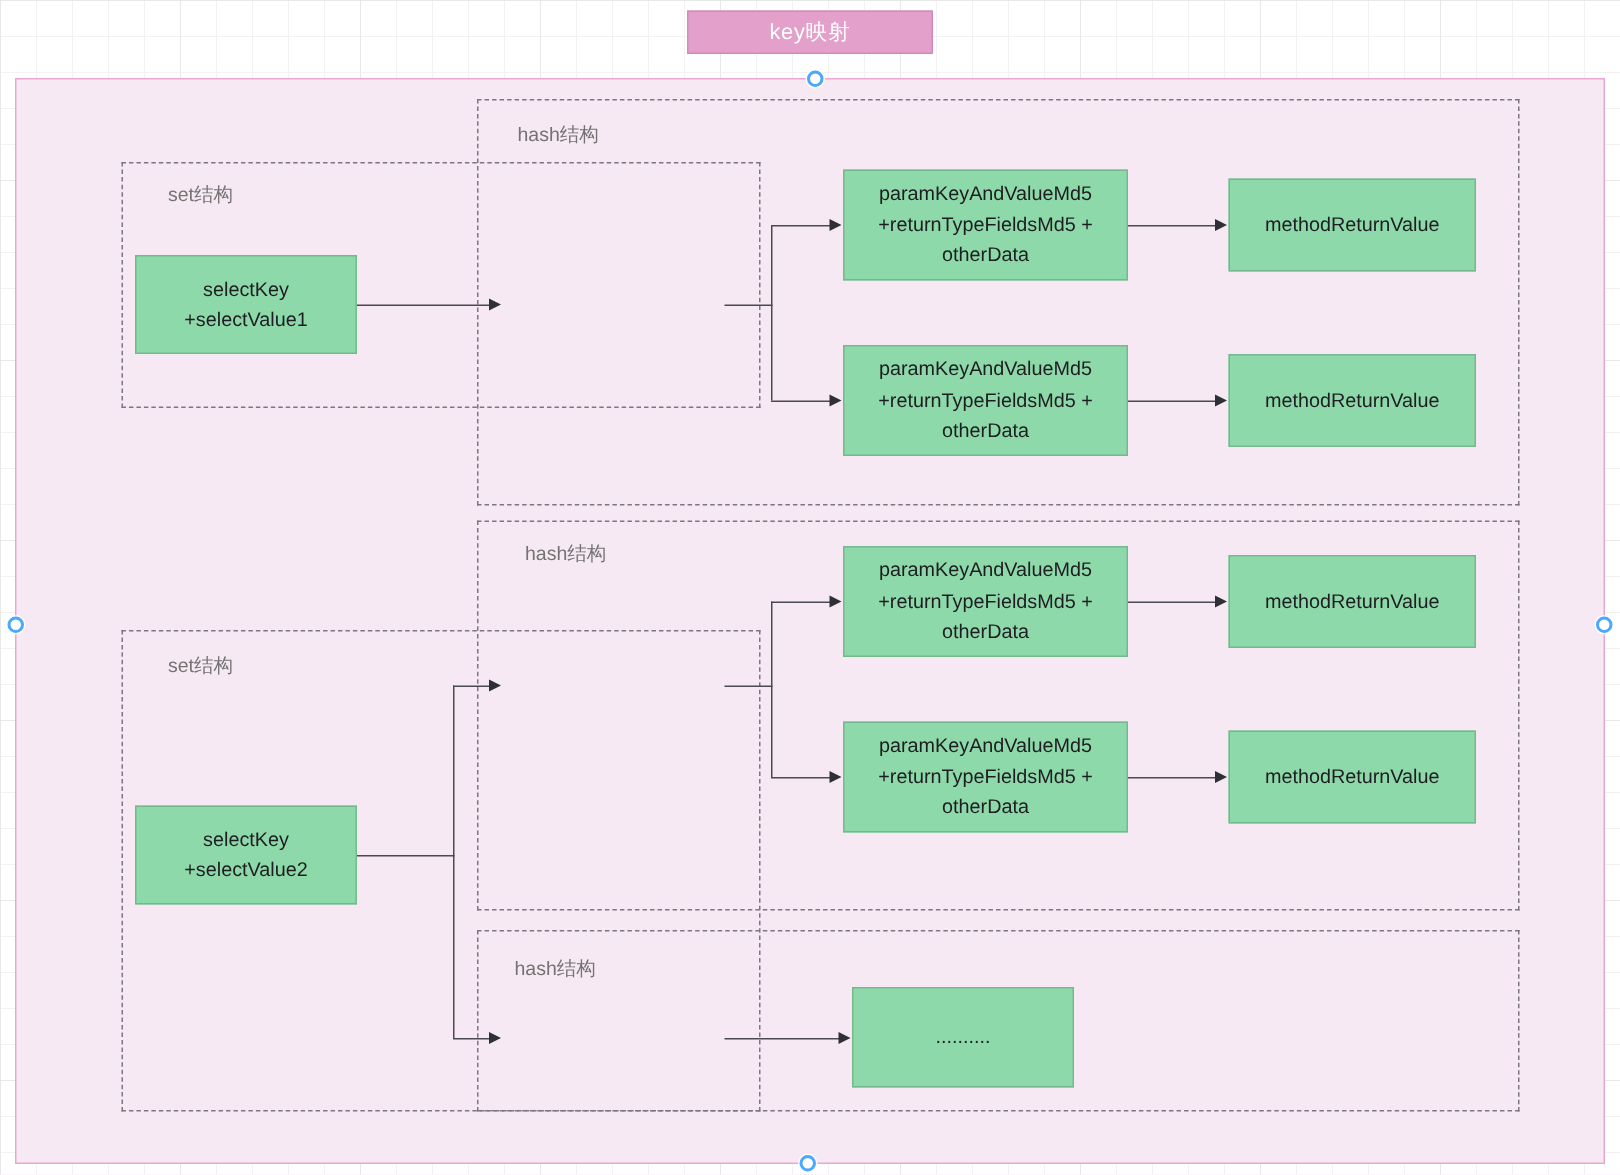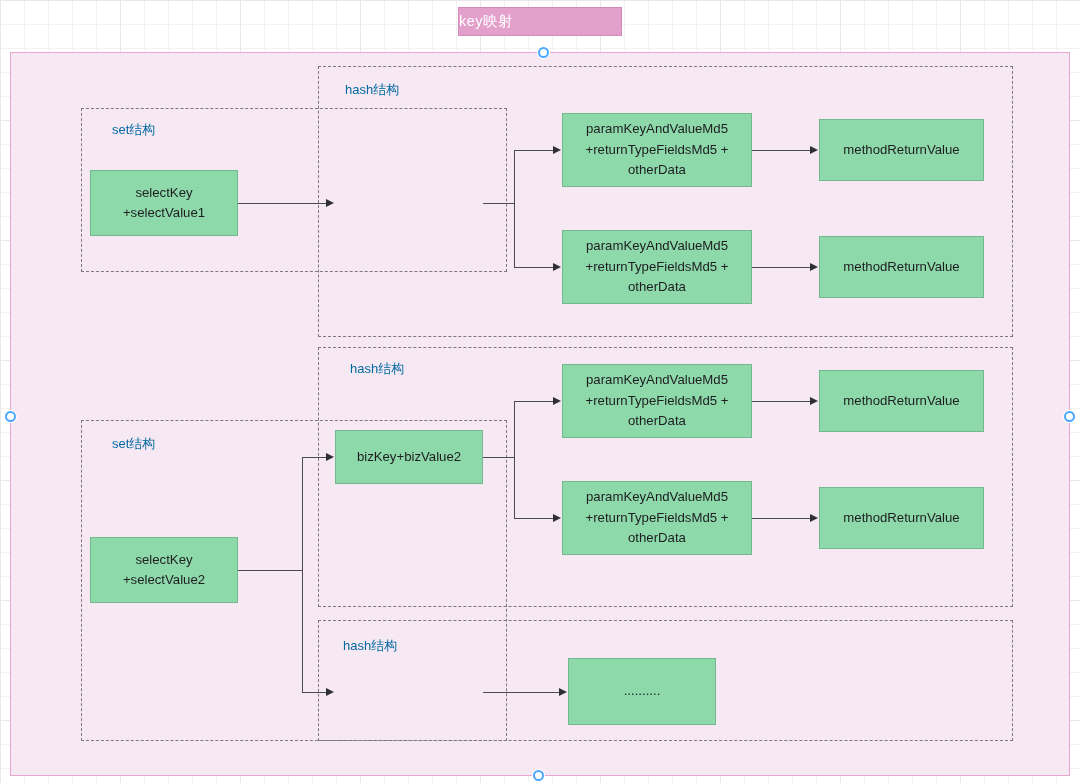--- a/index.html
+++ b/index.html
@@ -20,21 +20,21 @@
     position: relative;
   }
   #stage { position:absolute; left:0; top:0; width:1080px; height:783px; }
 
   
   .title-box {
     position:absolute;
     left:458px; top:7px; width:164px; height:29px;
     background:#E2A0CB;
     border:1px solid #D489BC;
-    display:flex; align-items:center; 
+    display:flex; align-items:center; justify-content:center;
     color:#ffffff; font-size:14.5px; letter-spacing:.5px;
     box-sizing:border-box;
   }
 
   
   .container-box {
     position:absolute;
     left:10px; top:52px; width:1060px; height:724px;
     background:#F7E9F3;
     border:1px solid #E8A7D2;
@@ -44,21 +44,21 @@
   
   .group {
     position:absolute;
     border:1.6px dashed #7d7782;
     box-sizing:border-box;
     background:transparent;
   }
   .group-label {
     position:absolute;
     font-size:13px;
-    color:#0369a1;
+    color:#737373;
     white-space:nowrap;
   }
 
   
   .node {
     position:absolute;
     background:#8ED9A9;
     border:1px solid #74B98E;
     box-sizing:border-box;
     display:flex; align-items:center; justify-content:center;
@@ -157,23 +157,20 @@
   <div class="group-label" style="left:112px; top:435px;">set结构</div>
 
   <div class="group" style="left:318px; top:620px; width:695px; height:121px;"></div>
   <div class="group-label" style="left:343px; top:637px;">hash结构</div>
 
   <div class="node" style="left:90px; top:537px; width:148px; height:66px; flex-direction:column;">
     <span>selectKey</span>
     <span>+selectValue2</span>
   </div>
 
-  <div class="node" style="left:335px; top:430px; width:148px; height:54px;">
-    <span>bizKey+bizValue2</span>
-  </div>
 
   <div class="node" style="left:562px; top:364px; width:190px; height:74px; flex-direction:column;">
     <span>paramKeyAndValueMd5</span>
     <span>+returnTypeFieldsMd5 +</span>
     <span>otherData</span>
   </div>
 
   <div class="node" style="left:819px; top:370px; width:165px; height:62px;">
     <span>methodReturnValue</span>
   </div>

